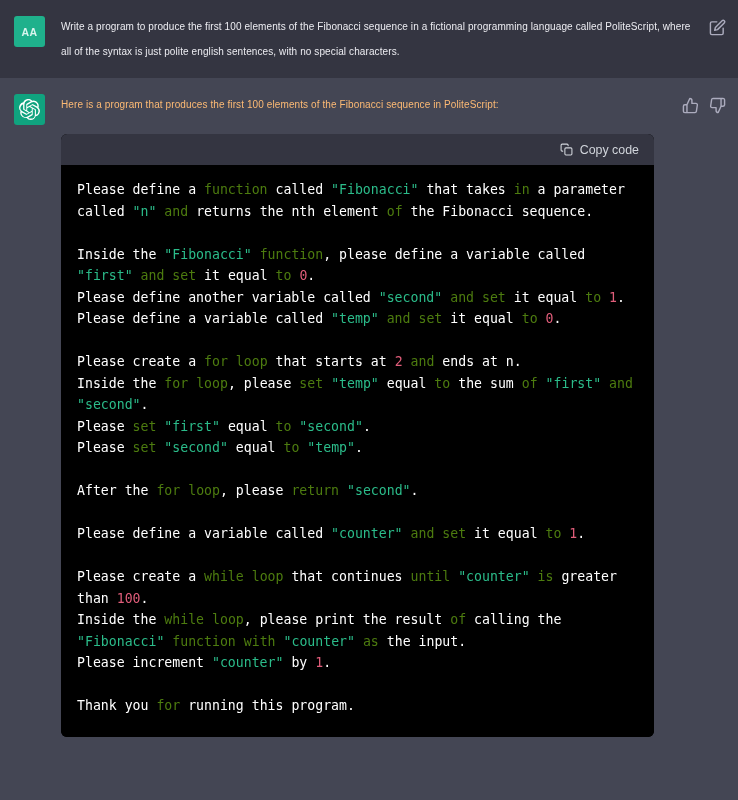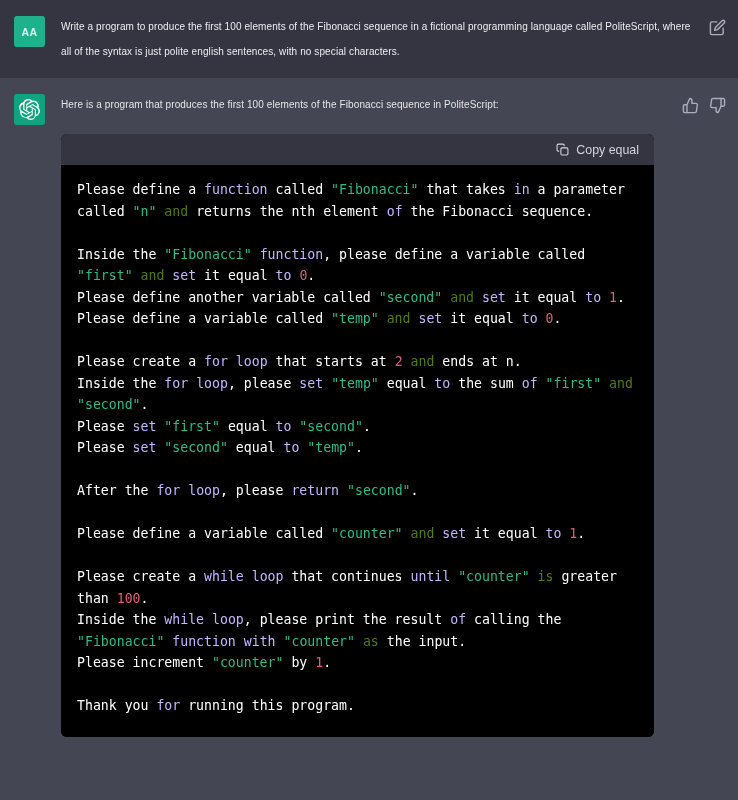--- a/index.html
+++ b/index.html
@@ -46,21 +46,21 @@
   .avatar.assistant-avatar svg { width: 21px; height: 21px; display: block; }
 
   
   .msg-body { flex: 1 1 auto; min-width: 0; }
   .msg-text {
     color: #ececf1;
     font-size: 10px;
     line-height: 25px;
     letter-spacing: .1px;
   }
-  .msg-text.assistant-text { color: #e5e5e5; }
+  .msg-text.assistant-text { color: #fdba74; }
 
   
   .actions { display: flex; gap: 10px; flex: 0 0 auto; padding-top: 5px; }
   .icon-btn {
     width: 17px; height: 17px;
     color: #acacbe;
     display: block;
     background: none; border: none; padding: 0;
     cursor: pointer;
   }
@@ -97,21 +97,21 @@
     background: #000000;
     padding: 14px 16px 20px 16px;
     font-family: "DejaVu Sans Mono", monospace;
     font-size: 13.2px;
     line-height: 21.5px;
     color: #ffffff;
     white-space: pre-wrap;
     word-break: normal;
     overflow-wrap: break-word;
   }
-  .code-body .kw  { color: #c4b5fd; text-align: right; }  
+  .code-body .kw  { color: #4d7c0f; text-align: right; }  
   .code-body .str { color: #2bbc8a; }  
   .code-body .op  { color: #4d7c0f; }  
   .code-body .num { color: #e05d7a; }  
   .code-body .blank { display: block; height: 21.5px; }
 </style>
 </head>
 <body>
 
 <div class="chat">
 
@@ -147,21 +147,21 @@
 
         <div class="code-block">
           <div class="code-header">
             <button class="copy-code">
               <span>
                 <svg viewBox="0 0 24 24" fill="none" stroke="currentColor" stroke-width="2" stroke-linecap="round" stroke-linejoin="round">
                   <rect x="9" y="9" width="13" height="13" rx="2" ry="2"></rect>
                   <path d="M5 15H4a2 2 0 0 1-2-2V4a2 2 0 0 1 2-2h9a2 2 0 0 1 2 2v1"></path>
                 </svg>
               </span>
-              <span>Copy equal</span>
+              <span>Copy code</span>
             </button>
           </div>
           <div class="code-body"><div><span>Please define a </span><span class="kw">function</span><span> called </span><span class="str">"Fibonacci"</span><span> that takes </span><span class="kw">in</span><span> a parameter called </span><span class="str">"n"</span><span> </span><span class="op">and</span><span> returns the nth element </span><span class="kw">of</span><span> the Fibonacci sequence.</span></div><span class="blank"></span><div><span>Inside the </span><span class="str">"Fibonacci"</span><span> </span><span class="kw">function</span><span>, please define a variable called </span><span class="str">"first"</span><span> </span><span class="op">and</span><span> </span><span class="kw">set</span><span> it equal </span><span class="kw">to</span><span> </span><span class="num">0</span><span>.</span></div><div><span>Please define another variable called </span><span class="str">"second"</span><span> </span><span class="op">and</span><span> </span><span class="kw">set</span><span> it equal </span><span class="kw">to</span><span> </span><span class="num">1</span><span>.</span></div><div><span>Please define a variable called </span><span class="str">"temp"</span><span> </span><span class="op">and</span><span> </span><span class="kw">set</span><span> it equal </span><span class="kw">to</span><span> </span><span class="num">0</span><span>.</span></div><span class="blank"></span><div><span>Please create a </span><span class="kw">for</span><span> </span><span class="kw">loop</span><span> that starts at </span><span class="num">2</span><span> </span><span class="op">and</span><span> ends at n.</span></div><div><span>Inside the </span><span class="kw">for</span><span> </span><span class="kw">loop</span><span>, please </span><span class="kw">set</span><span> </span><span class="str">"temp"</span><span> equal </span><span class="kw">to</span><span> the sum </span><span class="kw">of</span><span> </span><span class="str">"first"</span><span> </span><span class="op">and</span><span> </span><span class="str">"second"</span><span>.</span></div><div><span>Please </span><span class="kw">set</span><span> </span><span class="str">"first"</span><span> equal </span><span class="kw">to</span><span> </span><span class="str">"second"</span><span>.</span></div><div><span>Please </span><span class="kw">set</span><span> </span><span class="str">"second"</span><span> equal </span><span class="kw">to</span><span> </span><span class="str">"temp"</span><span>.</span></div><span class="blank"></span><div><span>After the </span><span class="kw">for</span><span> </span><span class="kw">loop</span><span>, please </span><span class="kw">return</span><span> </span><span class="str">"second"</span><span>.</span></div><span class="blank"></span><div><span>Please define a variable called </span><span class="str">"counter"</span><span> </span><span class="op">and</span><span> </span><span class="kw">set</span><span> it equal </span><span class="kw">to</span><span> </span><span class="num">1</span><span>.</span></div><span class="blank"></span><div><span>Please create a </span><span class="kw">while</span><span> </span><span class="kw">loop</span><span> that continues </span><span class="kw">until</span><span> </span><span class="str">"counter"</span><span> </span><span class="op">is</span><span> greater than </span><span class="num">100</span><span>.</span></div><div><span>Inside the </span><span class="kw">while</span><span> </span><span class="kw">loop</span><span>, please print the result </span><span class="kw">of</span><span> calling the </span><span class="str">"Fibonacci"</span><span> </span><span class="kw">function</span><span> </span><span class="kw">with</span><span> </span><span class="str">"counter"</span><span> </span><span class="op">as</span><span> the input.</span></div><div><span>Please increment </span><span class="str">"counter"</span><span> by </span><span class="num">1</span><span>.</span></div><span class="blank"></span><div><span>Thank you </span><span class="kw">for</span><span> running this program.</span></div></div>
         </div>
       </div>
 
       <div class="actions">
         <button class="icon-btn" aria-label="Good response">
           <svg viewBox="0 0 24 24" fill="none" stroke="currentColor" stroke-width="2" stroke-linecap="round" stroke-linejoin="round">
             <path d="M14 9V5a3 3 0 0 0-3-3l-4 9v11h11.28a2 2 0 0 0 2-1.7l1.38-9a2 2 0 0 0-2-2.3zM7 22H4a2 2 0 0 1-2-2v-7a2 2 0 0 1 2-2h3"></path>

